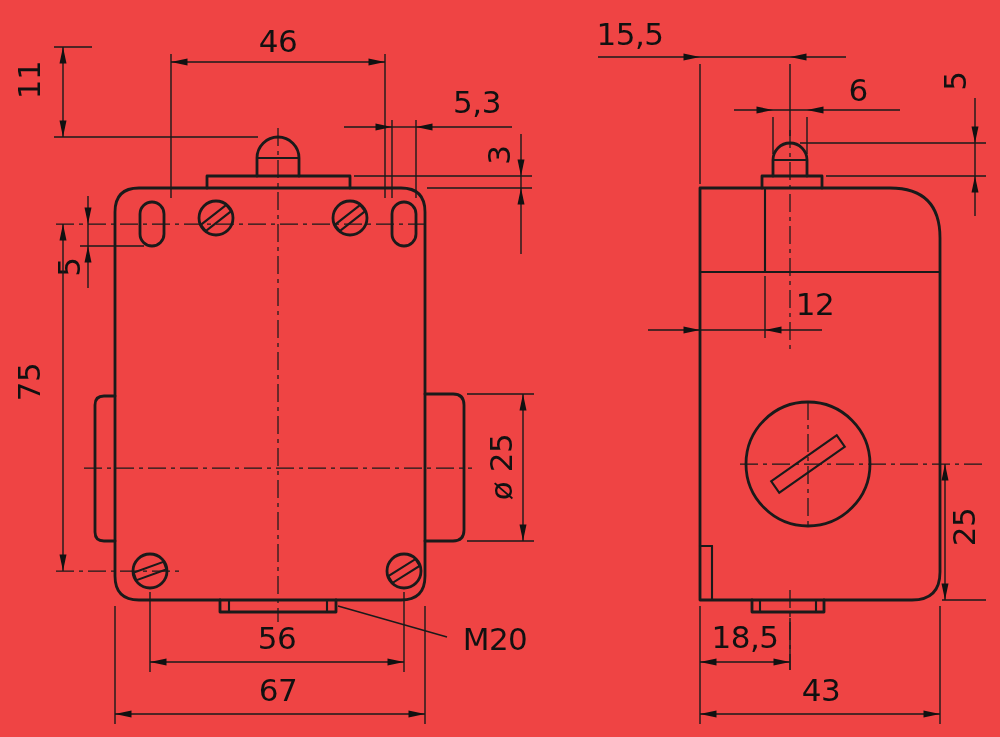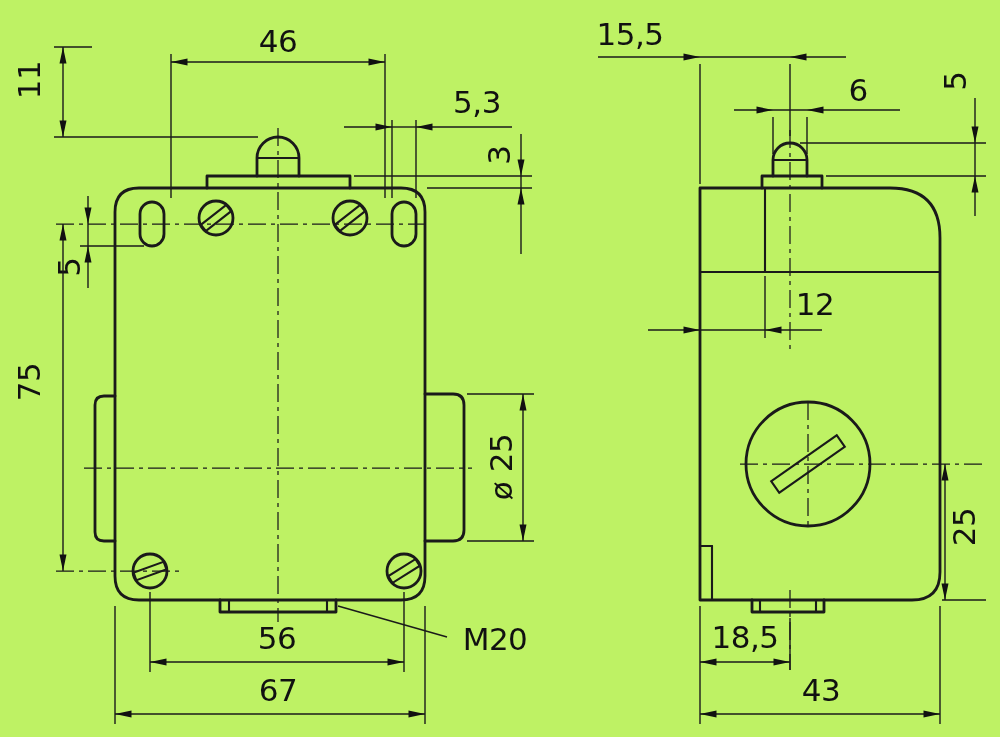--- a/index.html
+++ b/index.html
@@ -1,16 +1,16 @@
 <!DOCTYPE html>
 <html><head>
 <meta charset="utf-8">
 <style>
   html,body{margin:0;padding:0;background:#ffffff;}
-  .stage{width:1000px;height:737px;position:relative;background:#bef264;overflow:hidden;}
+  .stage{width:1000px;height:737px;position:relative;background:#ef4444;overflow:hidden;}
   svg{display:block;}
   .outline{fill:none;stroke:#1a1a1a;stroke-width:2.8;stroke-linejoin:round;stroke-linecap:round;}
   .mid{fill:none;stroke:#1a1a1a;stroke-width:2.1;stroke-linecap:round;}
   .thin{fill:none;stroke:#1a1a1a;stroke-width:1.4;stroke-linecap:butt;}
   .center{fill:none;stroke:#1a1a1a;stroke-width:1.25;stroke-dasharray:18 5 4 5;}
   .dimtxt{font-family:"DejaVu Sans","Liberation Sans",sans-serif;font-size:31px;fill:#111;letter-spacing:-0.5px;}
   .ah{fill:#111;stroke:none;}
 </style>
 </head>
 <body>

